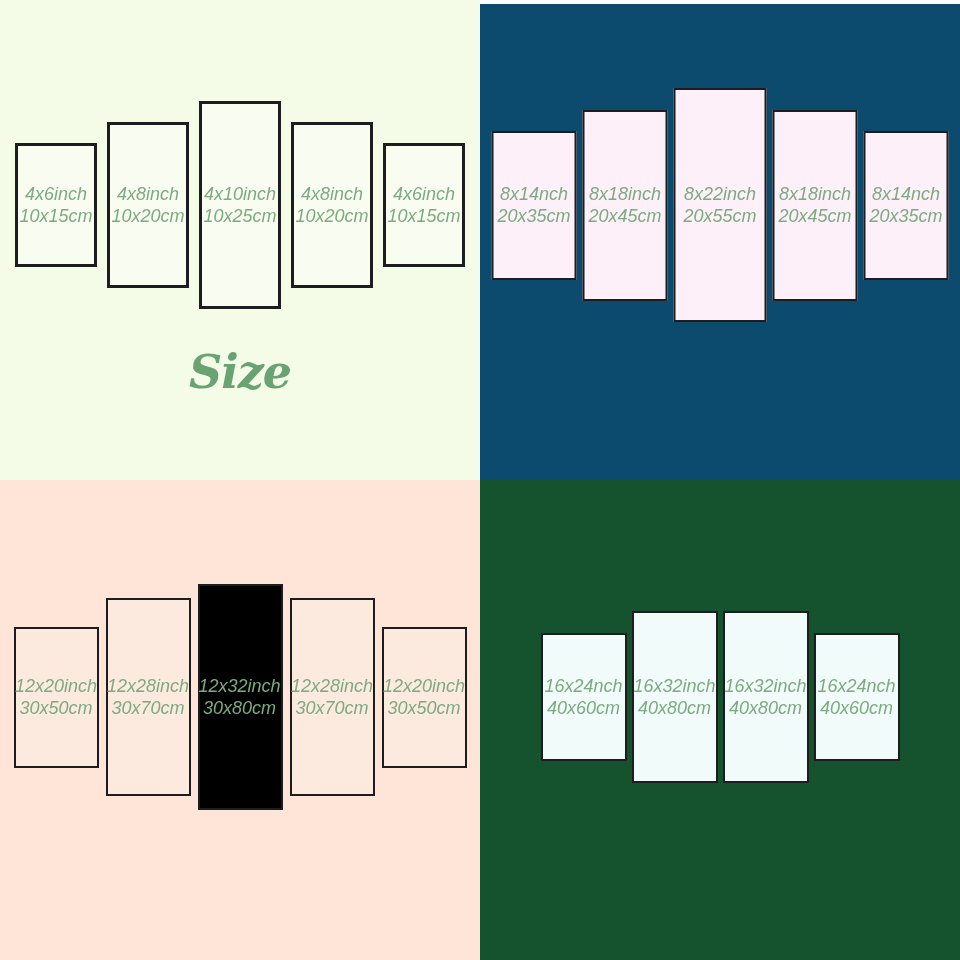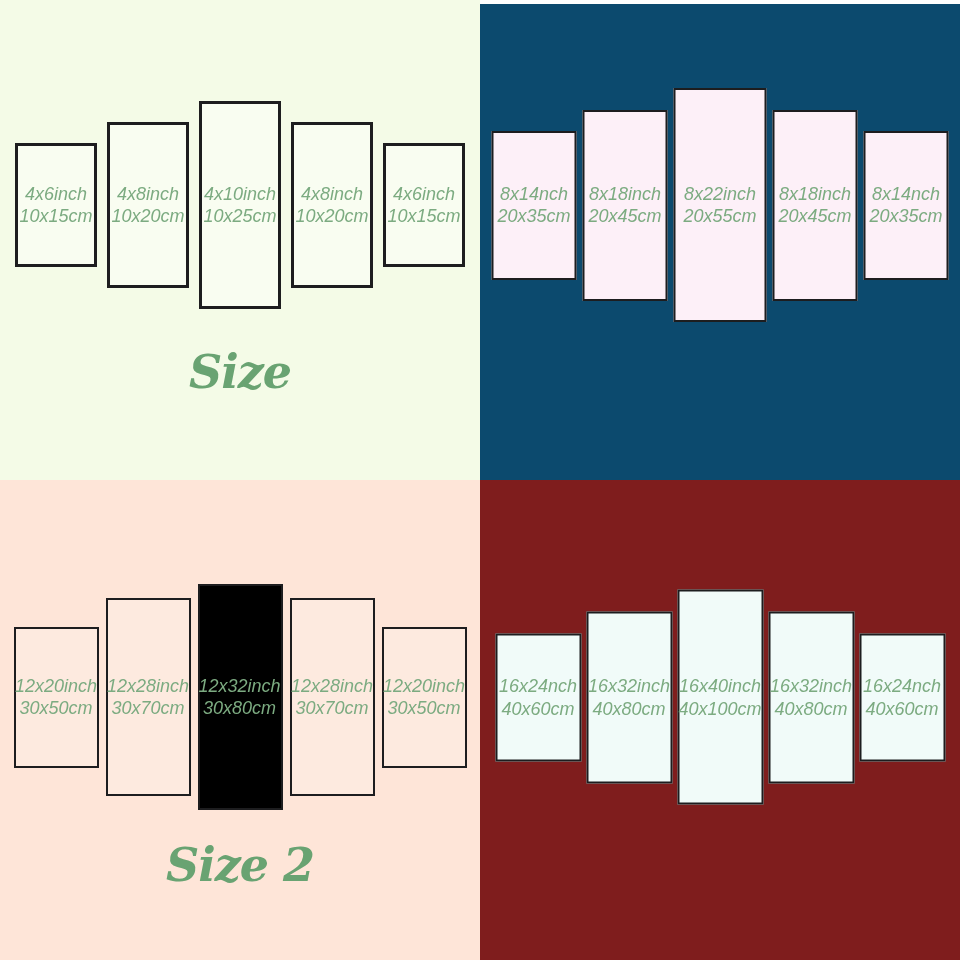--- a/index.html
+++ b/index.html
@@ -153,41 +153,34 @@
             <div>30x70cm</div>
           </div>
         </div>
         <div class="panel" style="width: 85px; height: 141px; border-width: 2px; background: rgb(253, 234, 223); margin-right: 3.5px; margin-left: 3.5px;">
           <div class="panel-label">
             <div>12x20inch</div>
             <div>30x50cm</div>
           </div>
         </div>
       </div>
-    <h2 class="title">Size 2</h2>
   </section>
 
-  <section class="quadrant row-bottom" style="background: #7f1d1d;">
+  <section class="quadrant row-bottom" style="background: #14532d;">
     <div class="panels">
         <div class="panel" style="width: 86px; height: 128px; border-width: 2px; background: rgb(241, 251, 249); margin-right: 2.5px; margin-left: 2.5px;">
           <div class="panel-label">
             <div>16x24nch</div>
             <div>40x60cm</div>
           </div>
         </div>
         <div class="panel" style="width: 86px; height: 172px; border-width: 2px; background: rgb(241, 251, 249); margin-right: 2.5px; margin-left: 2.5px;">
           <div class="panel-label">
             <div>16x32inch</div>
             <div>40x80cm</div>
-          </div>
-        </div>
-        <div class="panel" style="width: 86px; height: 215px; border-width: 2px; background: rgb(241, 251, 249); margin-right: 2.5px; margin-left: 2.5px;">
-          <div class="panel-label">
-            <div>16x40inch</div>
-            <div>40x100cm</div>
           </div>
         </div>
         <div class="panel" style="width: 86px; height: 172px; border-width: 2px; background: rgb(241, 251, 249); margin-right: 2.5px; margin-left: 2.5px;">
           <div class="panel-label">
             <div>16x32inch</div>
             <div>40x80cm</div>
           </div>
         </div>
         <div class="panel" style="width: 86px; height: 128px; border-width: 2px; background: rgb(241, 251, 249); margin-right: 2.5px; margin-left: 2.5px;">
           <div class="panel-label">

